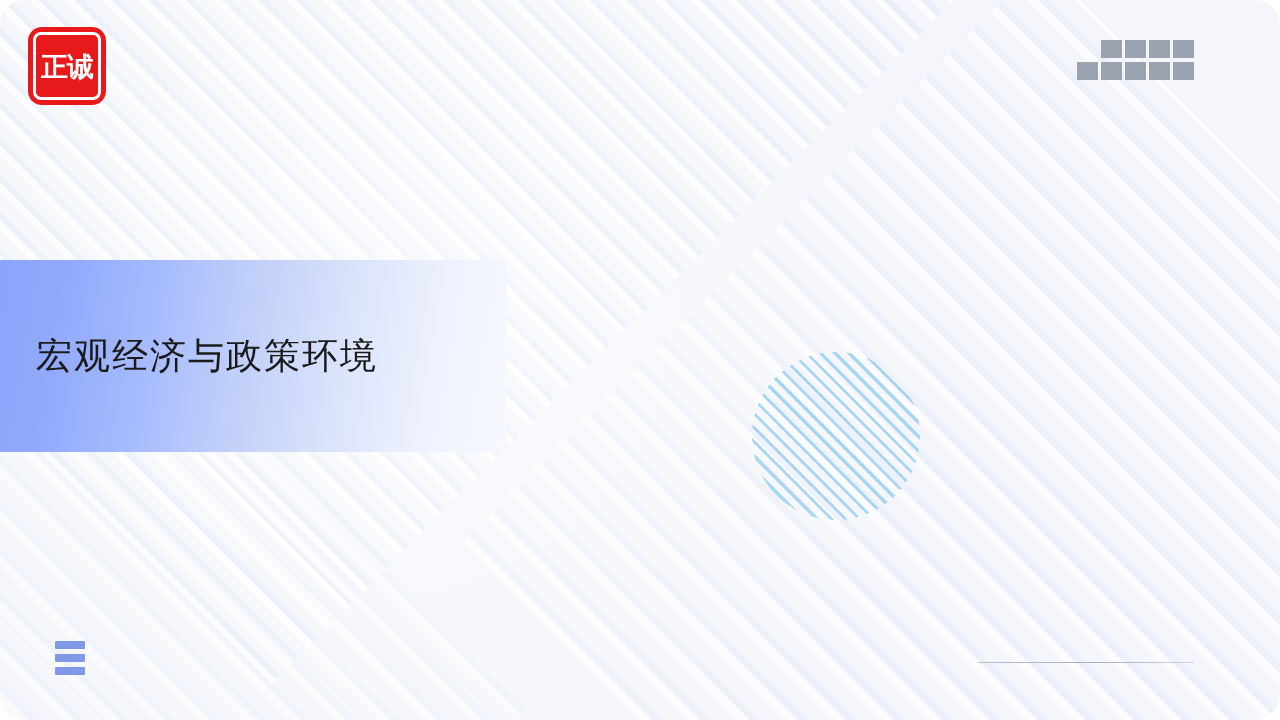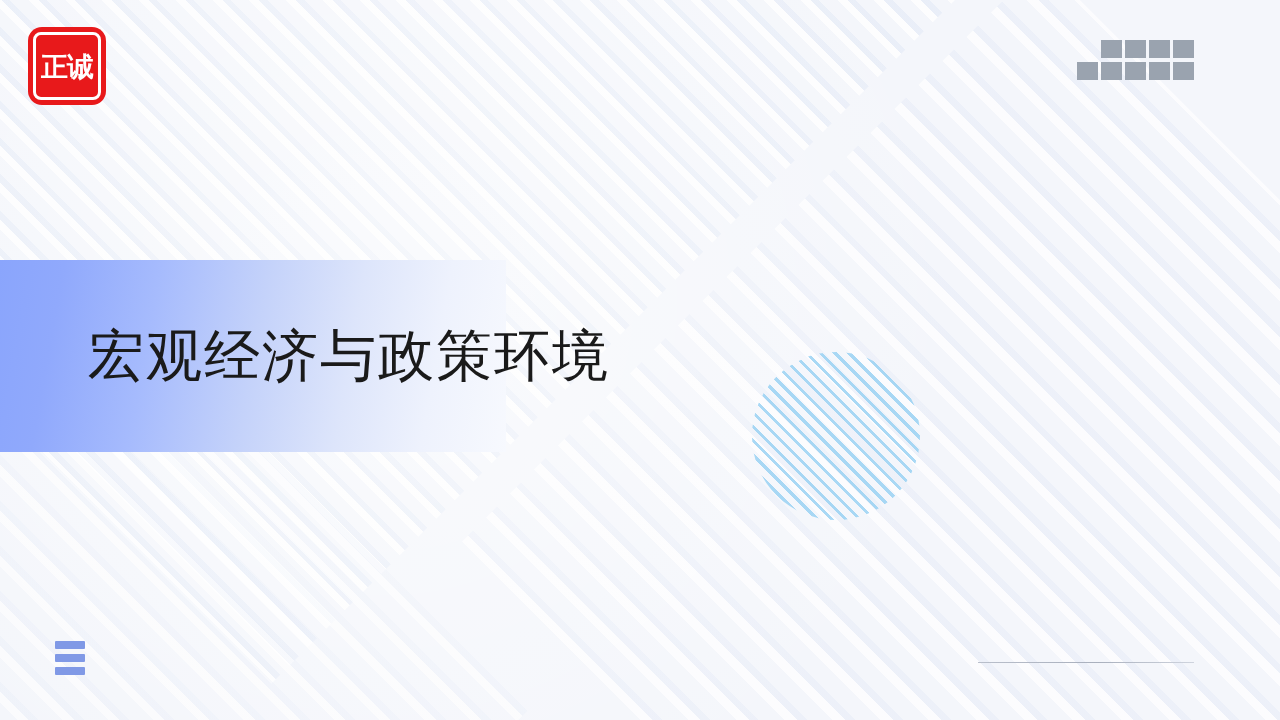--- a/index.html
+++ b/index.html
@@ -12,20 +12,21 @@
     overflow: hidden;
     font-family: "Liberation Sans", "DejaVu Sans", sans-serif;
   }
 
   #slide {
     position: relative;
     width: 1280px;
     height: 720px;
     background: #f4f6fb;
     overflow: hidden;
+    border-radius: 25px;
   }
 
   
   .bg-stripes {
     position: absolute;
     pointer-events: none;
   }
   .stripes-top-left {
     left: -120px;
     top: -260px;
@@ -147,22 +148,22 @@
       #90a9fc 12%,
       #a6bbfd 30%,
       #c4d2fa 50%,
       #dde5fb 68%,
       #eef2fd 84%,
       #f7f9fe 100%);
     display: flex;
     align-items: center;
   }
   .title-text {
-    margin-left: 88px;
-    font-size: 56px;
+    margin-left: 36px;
+    font-size: 36px;
     line-height: 1.2;
     color: #1a1a1a;
     letter-spacing: 2px;
     font-family: "DejaVu Sans", "Liberation Sans", sans-serif;
     white-space: nowrap;
   }
 
   
   .striped-circle {
     position: absolute;

